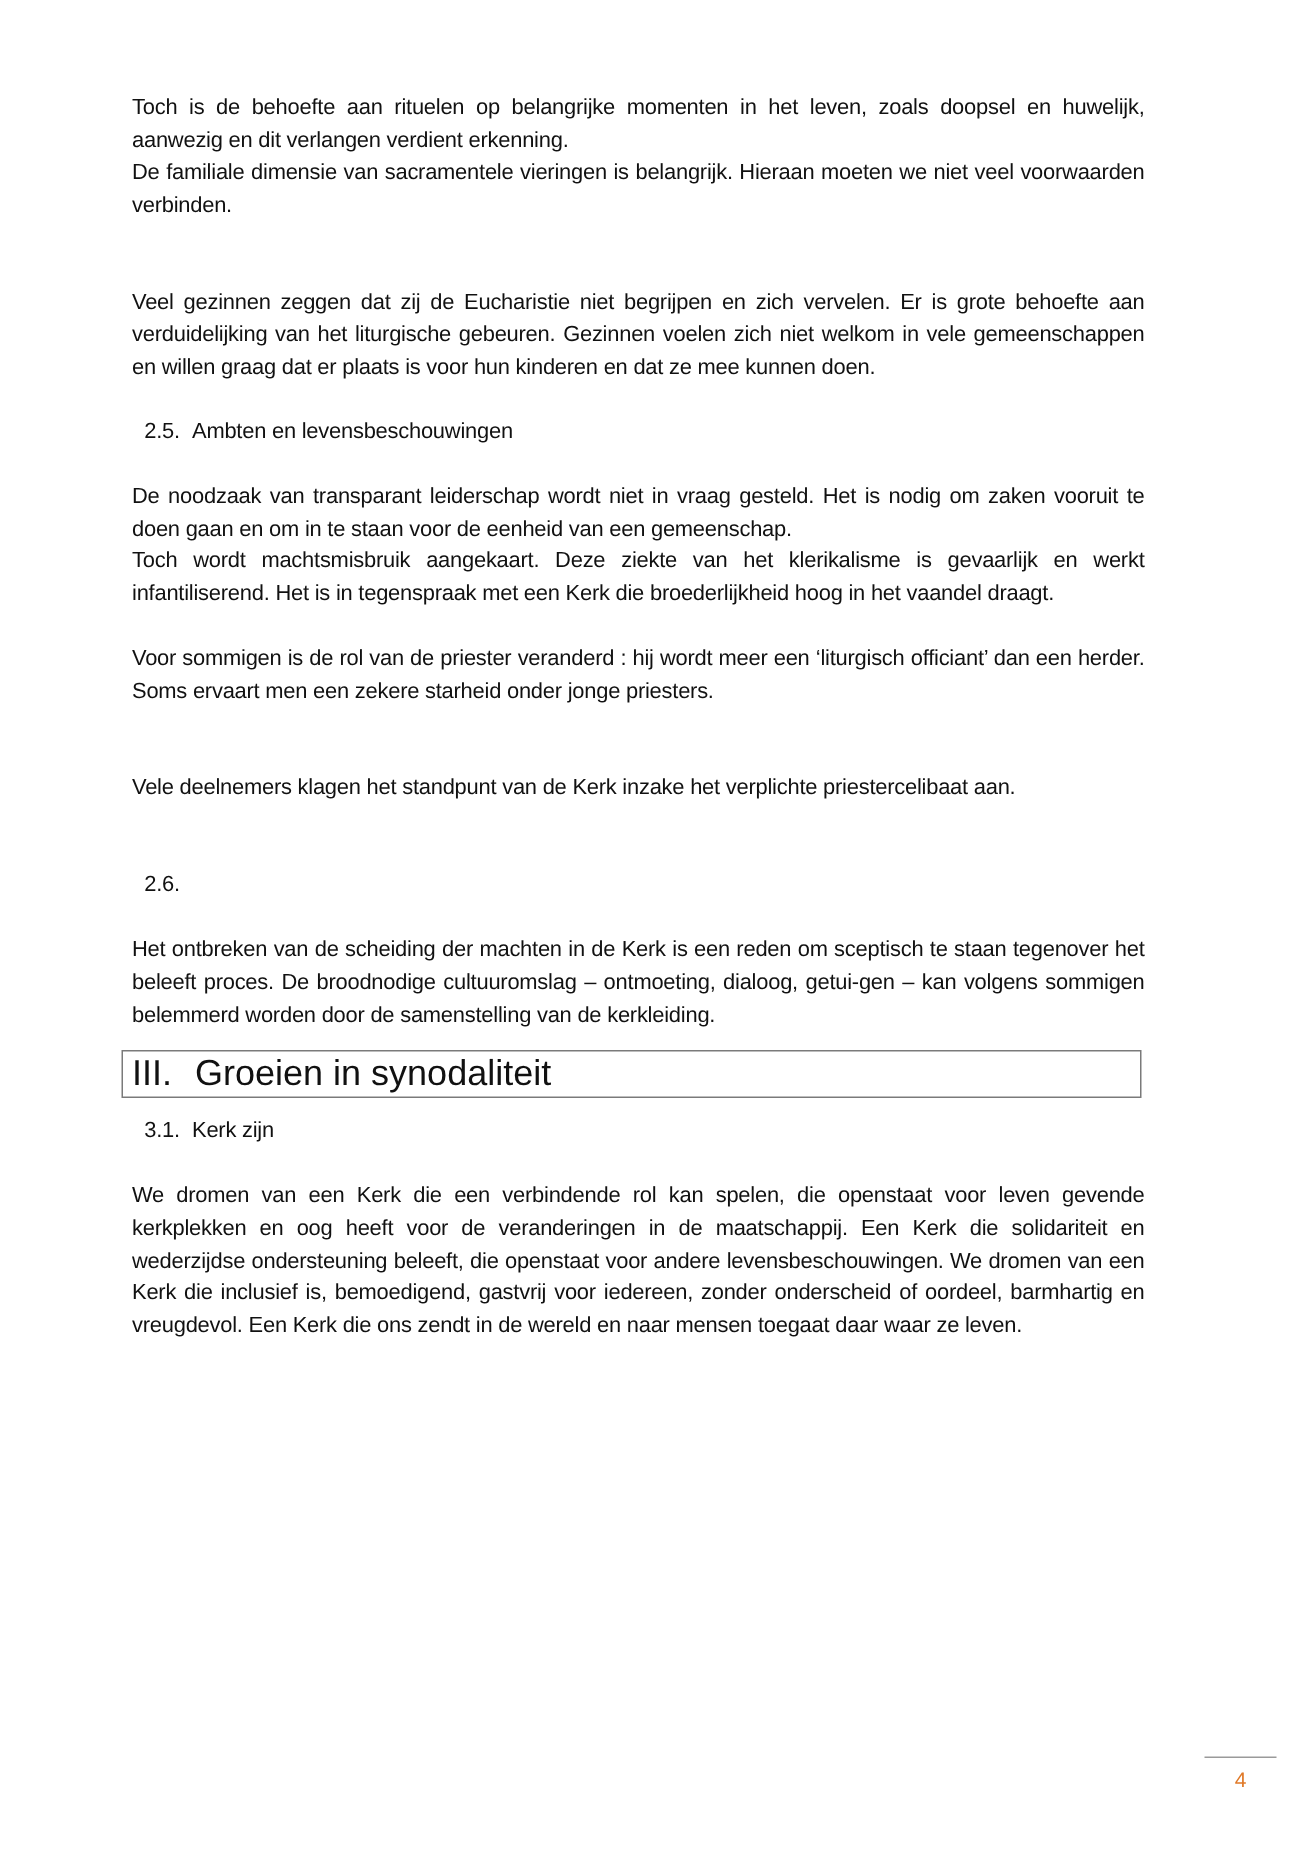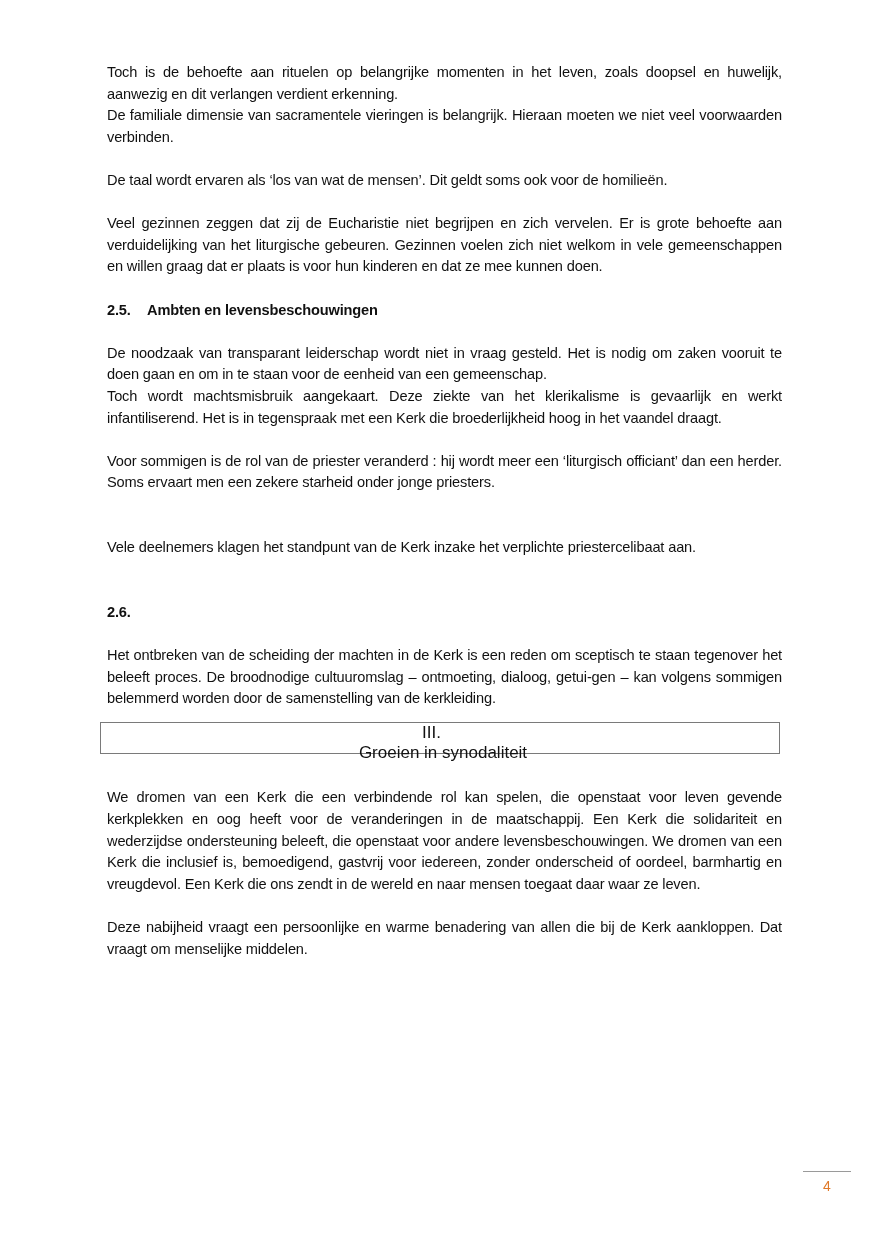--- a/index.html
+++ b/index.html
@@ -10,56 +10,56 @@
     body {
       width: 874px;
       height: 1236px;
       position: relative;
       font-family: "Liberation Sans", sans-serif;
       color: #111111;
       overflow: hidden;
     }
     .page {
       position: absolute;
-      left: 107px;
+      left: 88px;
       top: 62px;
       width: 675px;
     }
     p {
       margin: 0;
       font-size: 14.6px;
       line-height: 21.6px;
       text-align: justify;
       letter-spacing: -0.15px;
     }
     .gap { height: 21.6px; }
     .h2 {
-      font-weight: bold;
+      font-weight: normal;
       font-size: 14.6px;
       line-height: 21.6px;
       margin: 0;
       display: flex;
       letter-spacing: -0.15px;
+      text-align: center;
     }
     .h2 .num { width: 40px; display: inline-block; }
     .h1box {
       position: relative;
       left: -7px;
       width: 680px;
       border: 1px solid #7a7a7a;
       height: 32px;
       box-sizing: border-box;
       display: flex;
       align-items: center;
       padding-left: 6px;
-      font-size: 17px;
+      font-size: 24px;
       color: #111;
       margin-top: 12px;
       margin-bottom: 12px;
-      flex-direction: column;
     }
     .h1box .num { width: 42px; display: inline-block; }
     .footer-line {
       position: absolute;
       left: 803px;
       top: 1171px;
       width: 48px;
       height: 1px;
       background: #9a9a9a;
     }
@@ -74,21 +74,20 @@
     }
   </style>
 </head>
 <body>
 
 <div class="page">
 
   <p>Toch is de behoefte aan rituelen op belangrijke momenten in het leven, zoals doopsel en huwelijk, aanwezig en dit verlangen verdient erkenning.</p>
   <p>De familiale dimensie van sacramentele vieringen is belangrijk. Hieraan moeten we niet veel voorwaarden verbinden.</p>
   <div class="gap"></div>
-  <p>De taal wordt ervaren als ‘los van wat de mensen’. Dit geldt soms ook voor de homilieën.</p>
   <div class="gap"></div>
   <p>Veel gezinnen zeggen dat zij de Eucharistie niet begrijpen en zich vervelen. Er is grote behoefte aan verduidelijking van het liturgische gebeuren. Gezinnen voelen zich niet welkom in vele gemeenschappen en willen graag dat er plaats is voor hun kinderen en dat ze mee kunnen doen.</p>
   <div class="gap"></div>
 
   <div class="h2">
     <span class="num">2.5.</span>
     <span>Ambten en levensbeschouwingen</span>
   </div>
   <div class="gap"></div>
   <p>De noodzaak van transparant leiderschap wordt niet in vraag gesteld. Het is nodig om zaken vooruit te doen gaan en om in te staan voor de eenheid van een gemeenschap.</p>
@@ -105,20 +104,23 @@
     <span class="num">2.6.</span>
   </div>
   <div class="gap"></div>
   <p>Het ontbreken van de scheiding der machten in de Kerk  is een reden om sceptisch te staan tegenover het beleeft proces. De broodnodige cultuuromslag – ontmoeting, dialoog, getui-gen – kan volgens sommigen belemmerd worden door de samenstelling van de kerkleiding.</p>
 
   <div class="h1box">
     <span class="num">III.</span>
     <span>Groeien in synodaliteit</span>
   </div>
 
+  <div class="h2">
+    <span class="num">3.1.</span>
+    <span>Kerk zijn</span>
+  </div>
   <div class="gap"></div>
   <p>We dromen van een Kerk die een verbindende rol kan spelen, die openstaat voor leven gevende kerkplekken en oog heeft voor de veranderingen in de maatschappij. Een Kerk die solidariteit en wederzijdse ondersteuning beleeft, die openstaat voor andere levensbeschouwingen. We dromen van een Kerk die inclusief is, bemoedigend, gastvrij voor iedereen, zonder onderscheid of oordeel, barmhartig en vreugdevol. Een Kerk die ons zendt in de wereld en naar mensen toegaat daar waar ze leven.</p>
   <div class="gap"></div>
-  <p>Deze nabijheid vraagt een persoonlijke en warme benadering van allen die bij de Kerk aankloppen. Dat vraagt om menselijke middelen.</p>
 </div>
 
 <div class="footer-line"></div>
 <div class="page-number">4</div>
 
 </body></html>

